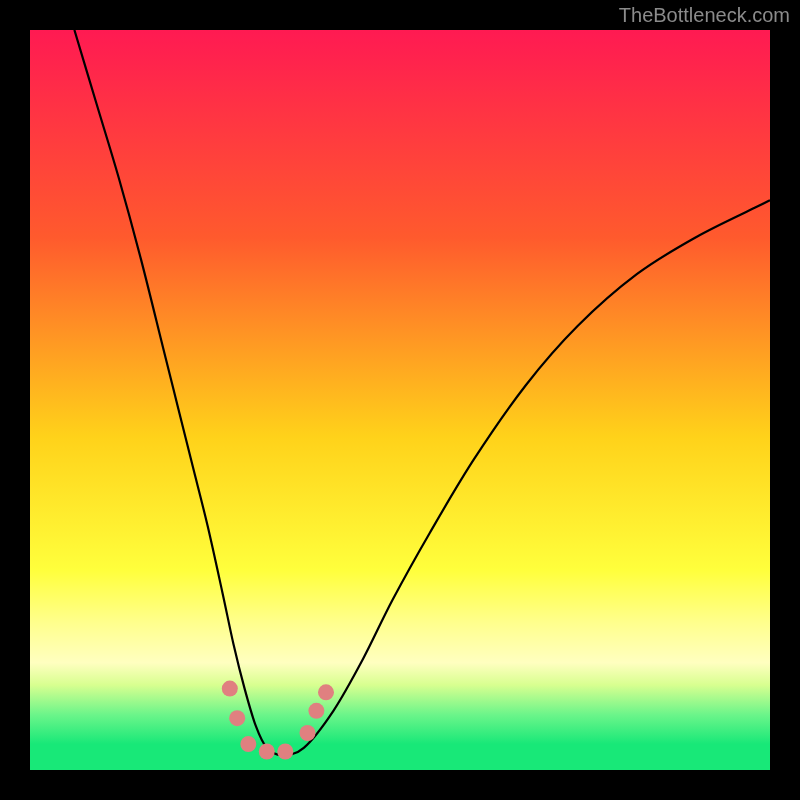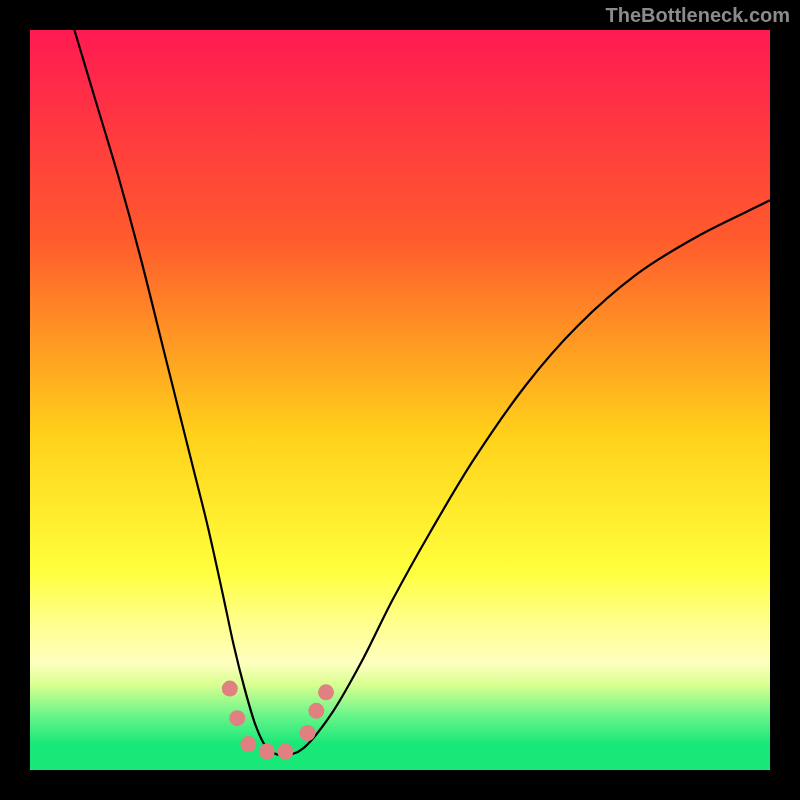--- a/index.html
+++ b/index.html
@@ -11,21 +11,21 @@
     font-family: Arial, Helvetica, sans-serif;
     overflow: hidden;
     position: relative;
   }
   .watermark {
     position: absolute;
     top: 4px;
     right: 10px;
     color: #8b8b8b;
     font-size: 20px;
-    font-weight: 700;
+    font-weight: 400;
     z-index: 3;
   }
   .plot-frame {
     position: absolute;
     left: 30px;
     top: 30px;
     width: 740px;
     height: 740px;
     background: #000;
   }

